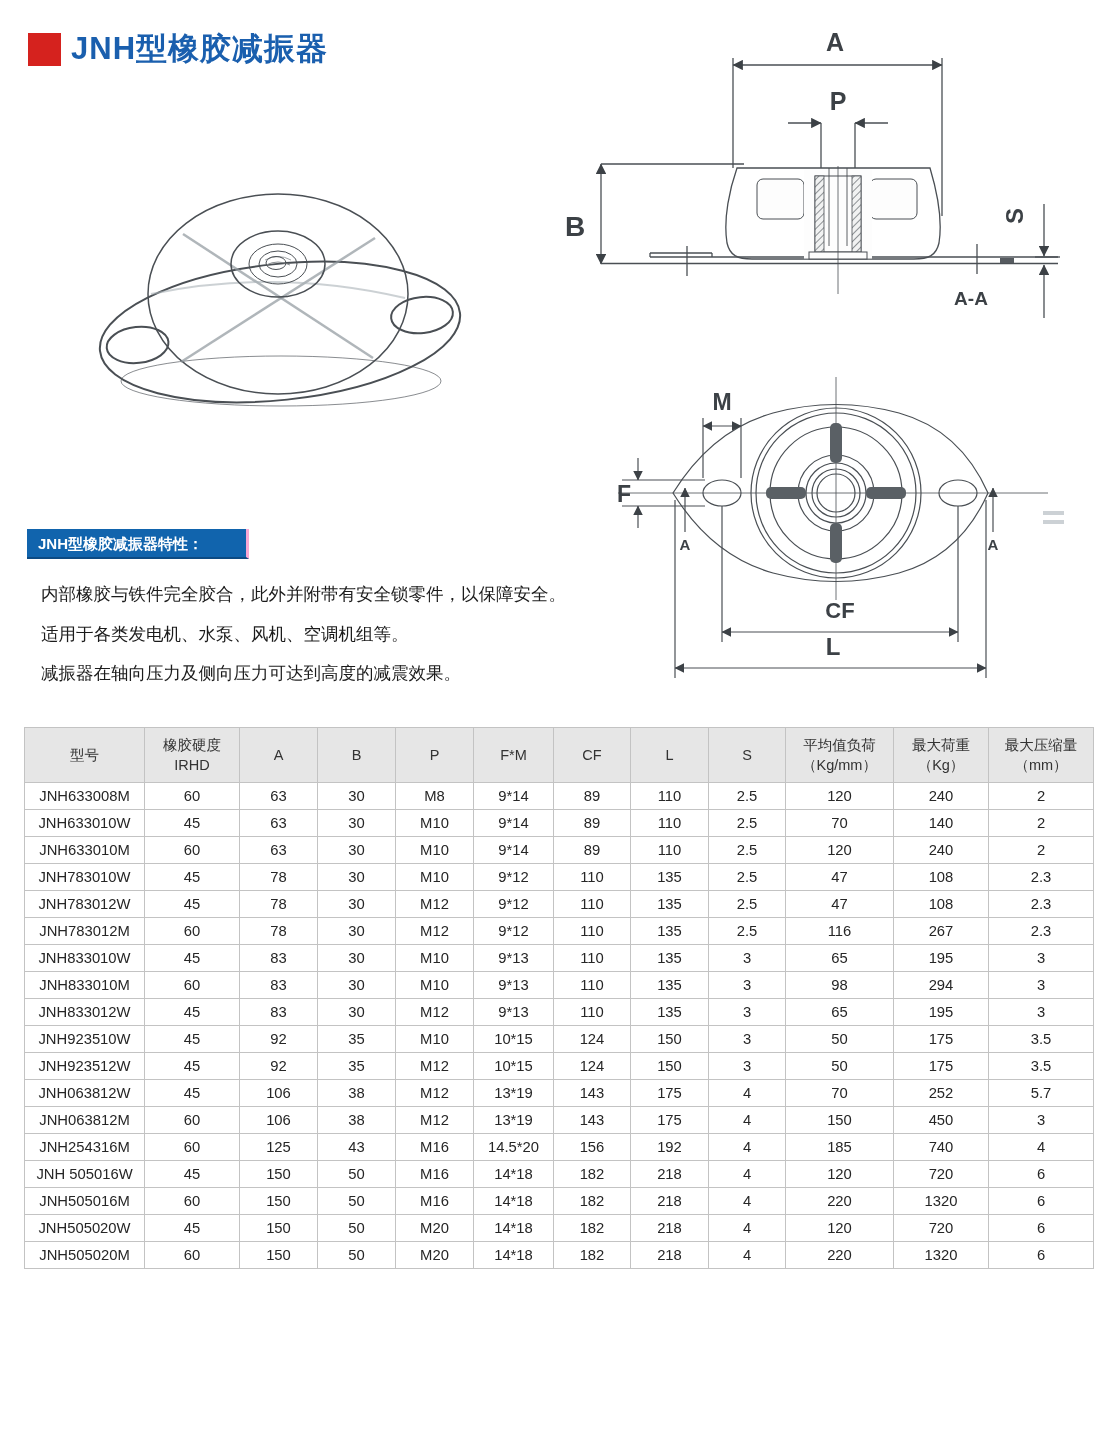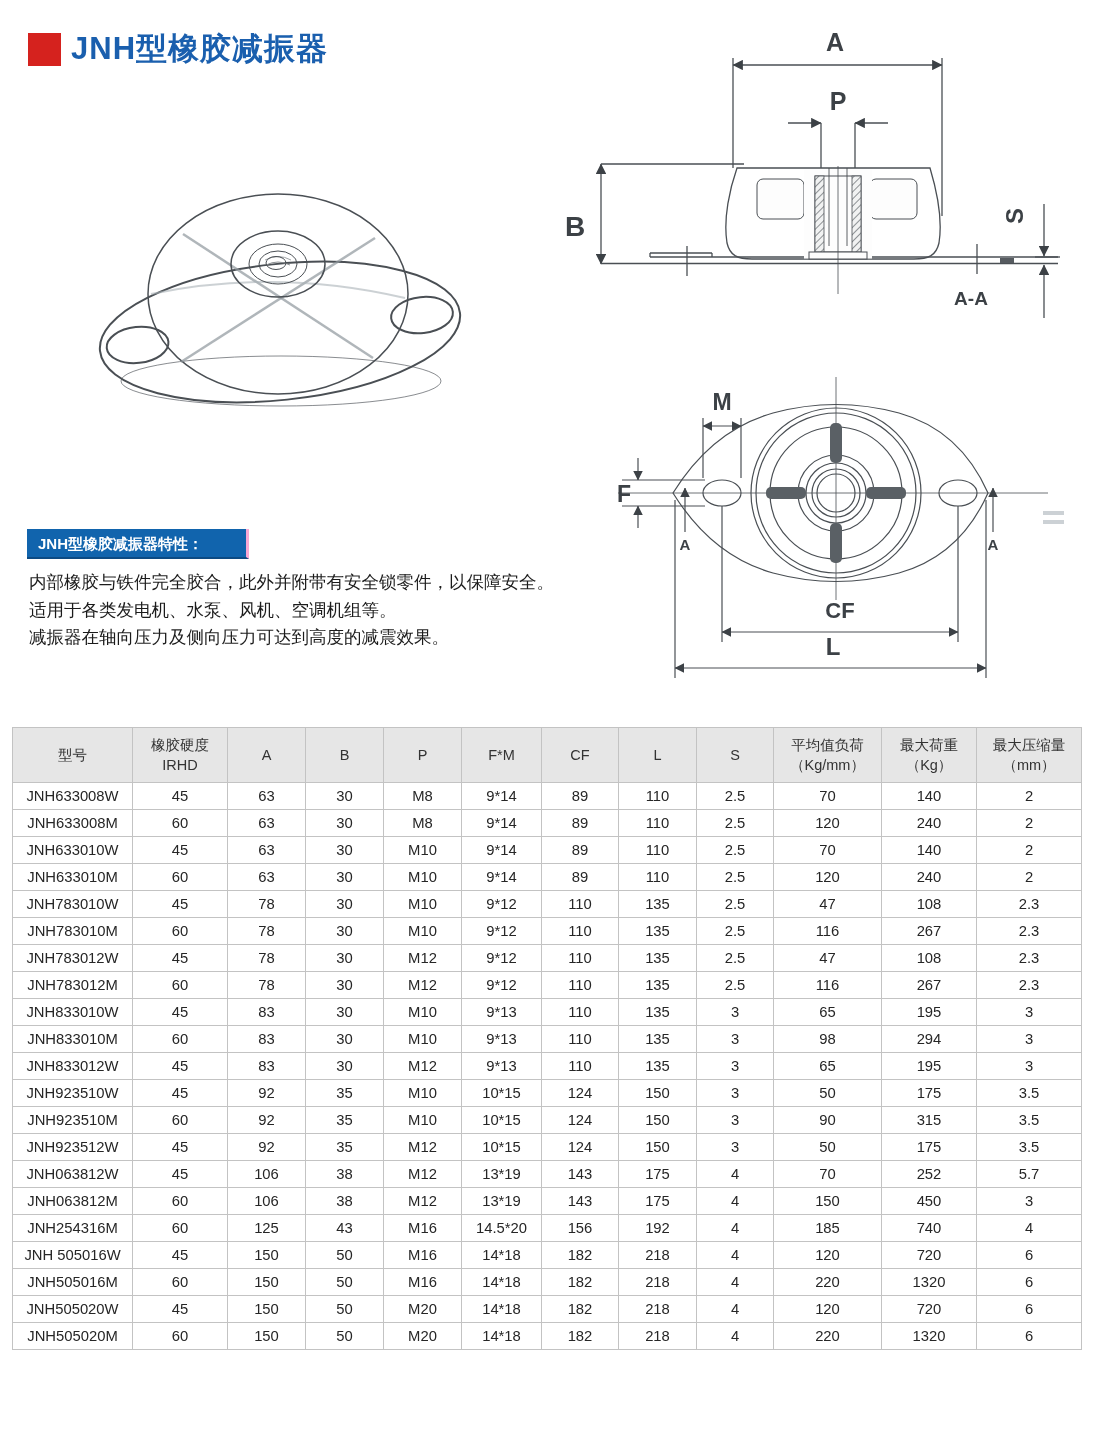--- a/index.html
+++ b/index.html
@@ -18,30 +18,30 @@
   .red-square{width:33px;height:33px;background:var(--accent-red);flex:0 0 auto;}
   .page-title{margin:0;font-size:31px;font-weight:bold;color:var(--brand-blue);letter-spacing:1px;white-space:nowrap;}
 
   .banner{
     position:absolute;left:27px;top:529px;width:222px;height:30px;box-sizing:border-box;
     background:var(--banner-blue);color:#fff;font-size:15px;font-weight:bold;
     line-height:29px;padding-left:11px;
     border-right:3px solid #f9a8d4;border-bottom:2px solid #0c4a83;
   }
   .features{position:absolute;left:29px;top:569px;font-size:17.5px;color:#1b1b1b;line-height:27.5px;}
-  .features p{margin:0;}
+  .features p{margin:12px;}
 
   .drawing{position:absolute;}
   .drawing line,.drawing path.outline,.drawing ellipse,.drawing circle,.drawing rect.frame{
     stroke:#4a4f54;fill:none;
   }
   .dim-label{fill:#3c4146;font-weight:bold;font-family:"Liberation Sans","DejaVu Sans",sans-serif;}
 
   table.spec-table{
-    position:absolute;left:12px;top:727px;width:1069px;
+    position:absolute;left:24px;top:727px;width:1069px;
     border-collapse:collapse;table-layout:fixed;
     font-size:14.5px;color:#262626;
   }
   .spec-table th,.spec-table td{
     border:1px solid var(--table-border);text-align:center;padding:0;overflow:hidden;
   }
   .spec-table thead th{
     background:var(--table-header-bg);height:54px;font-weight:normal;
     font-size:14.5px;color:#333;white-space:pre-line;line-height:1.4;
   }
@@ -272,34 +272,20 @@
         <th>平均值负荷
 （Kg/mm）</th>
         <th>最大荷重
 （Kg）</th>
         <th>最大压缩量
 （mm）</th>
       </tr>
     </thead>
     <tbody>
         <tr>
-          <td>JNH633008W</td>
-          <td>45</td>
-          <td>63</td>
-          <td>30</td>
-          <td>M8</td>
-          <td>9*14</td>
-          <td>89</td>
-          <td>110</td>
-          <td>2.5</td>
-          <td>70</td>
-          <td>140</td>
-          <td>2</td>
-        </tr>
-        <tr>
           <td>JNH633008M</td>
           <td>60</td>
           <td>63</td>
           <td>30</td>
           <td>M8</td>
           <td>9*14</td>
           <td>89</td>
           <td>110</td>
           <td>2.5</td>
           <td>120</td>
@@ -342,62 +328,48 @@
           <td>M10</td>
           <td>9*12</td>
           <td>110</td>
           <td>135</td>
           <td>2.5</td>
           <td>47</td>
           <td>108</td>
           <td>2.3</td>
         </tr>
         <tr>
-          <td>JNH783010M</td>
-          <td>60</td>
+          <td>JNH783012W</td>
+          <td>45</td>
           <td>78</td>
           <td>30</td>
-          <td>M10</td>
+          <td>M12</td>
+          <td>9*12</td>
+          <td>110</td>
+          <td>135</td>
+          <td>2.5</td>
+          <td>47</td>
+          <td>108</td>
+          <td>2.3</td>
+        </tr>
+        <tr>
+          <td>JNH783012M</td>
+          <td>60</td>
+          <td>78</td>
+          <td>30</td>
+          <td>M12</td>
           <td>9*12</td>
           <td>110</td>
           <td>135</td>
           <td>2.5</td>
           <td>116</td>
           <td>267</td>
           <td>2.3</td>
         </tr>
         <tr>
-          <td>JNH783012W</td>
-          <td>45</td>
-          <td>78</td>
-          <td>30</td>
-          <td>M12</td>
-          <td>9*12</td>
-          <td>110</td>
-          <td>135</td>
-          <td>2.5</td>
-          <td>47</td>
-          <td>108</td>
-          <td>2.3</td>
-        </tr>
-        <tr>
-          <td>JNH783012M</td>
-          <td>60</td>
-          <td>78</td>
-          <td>30</td>
-          <td>M12</td>
-          <td>9*12</td>
-          <td>110</td>
-          <td>135</td>
-          <td>2.5</td>
-          <td>116</td>
-          <td>267</td>
-          <td>2.3</td>
-        </tr>
-        <tr>
           <td>JNH833010W</td>
           <td>45</td>
           <td>83</td>
           <td>30</td>
           <td>M10</td>
           <td>9*13</td>
           <td>110</td>
           <td>135</td>
           <td>3</td>
           <td>65</td>
@@ -437,34 +409,20 @@
           <td>45</td>
           <td>92</td>
           <td>35</td>
           <td>M10</td>
           <td>10*15</td>
           <td>124</td>
           <td>150</td>
           <td>3</td>
           <td>50</td>
           <td>175</td>
-          <td>3.5</td>
-        </tr>
-        <tr>
-          <td>JNH923510M</td>
-          <td>60</td>
-          <td>92</td>
-          <td>35</td>
-          <td>M10</td>
-          <td>10*15</td>
-          <td>124</td>
-          <td>150</td>
-          <td>3</td>
-          <td>90</td>
-          <td>315</td>
           <td>3.5</td>
         </tr>
         <tr>
           <td>JNH923512W</td>
           <td>45</td>
           <td>92</td>
           <td>35</td>
           <td>M12</td>
           <td>10*15</td>
           <td>124</td>

